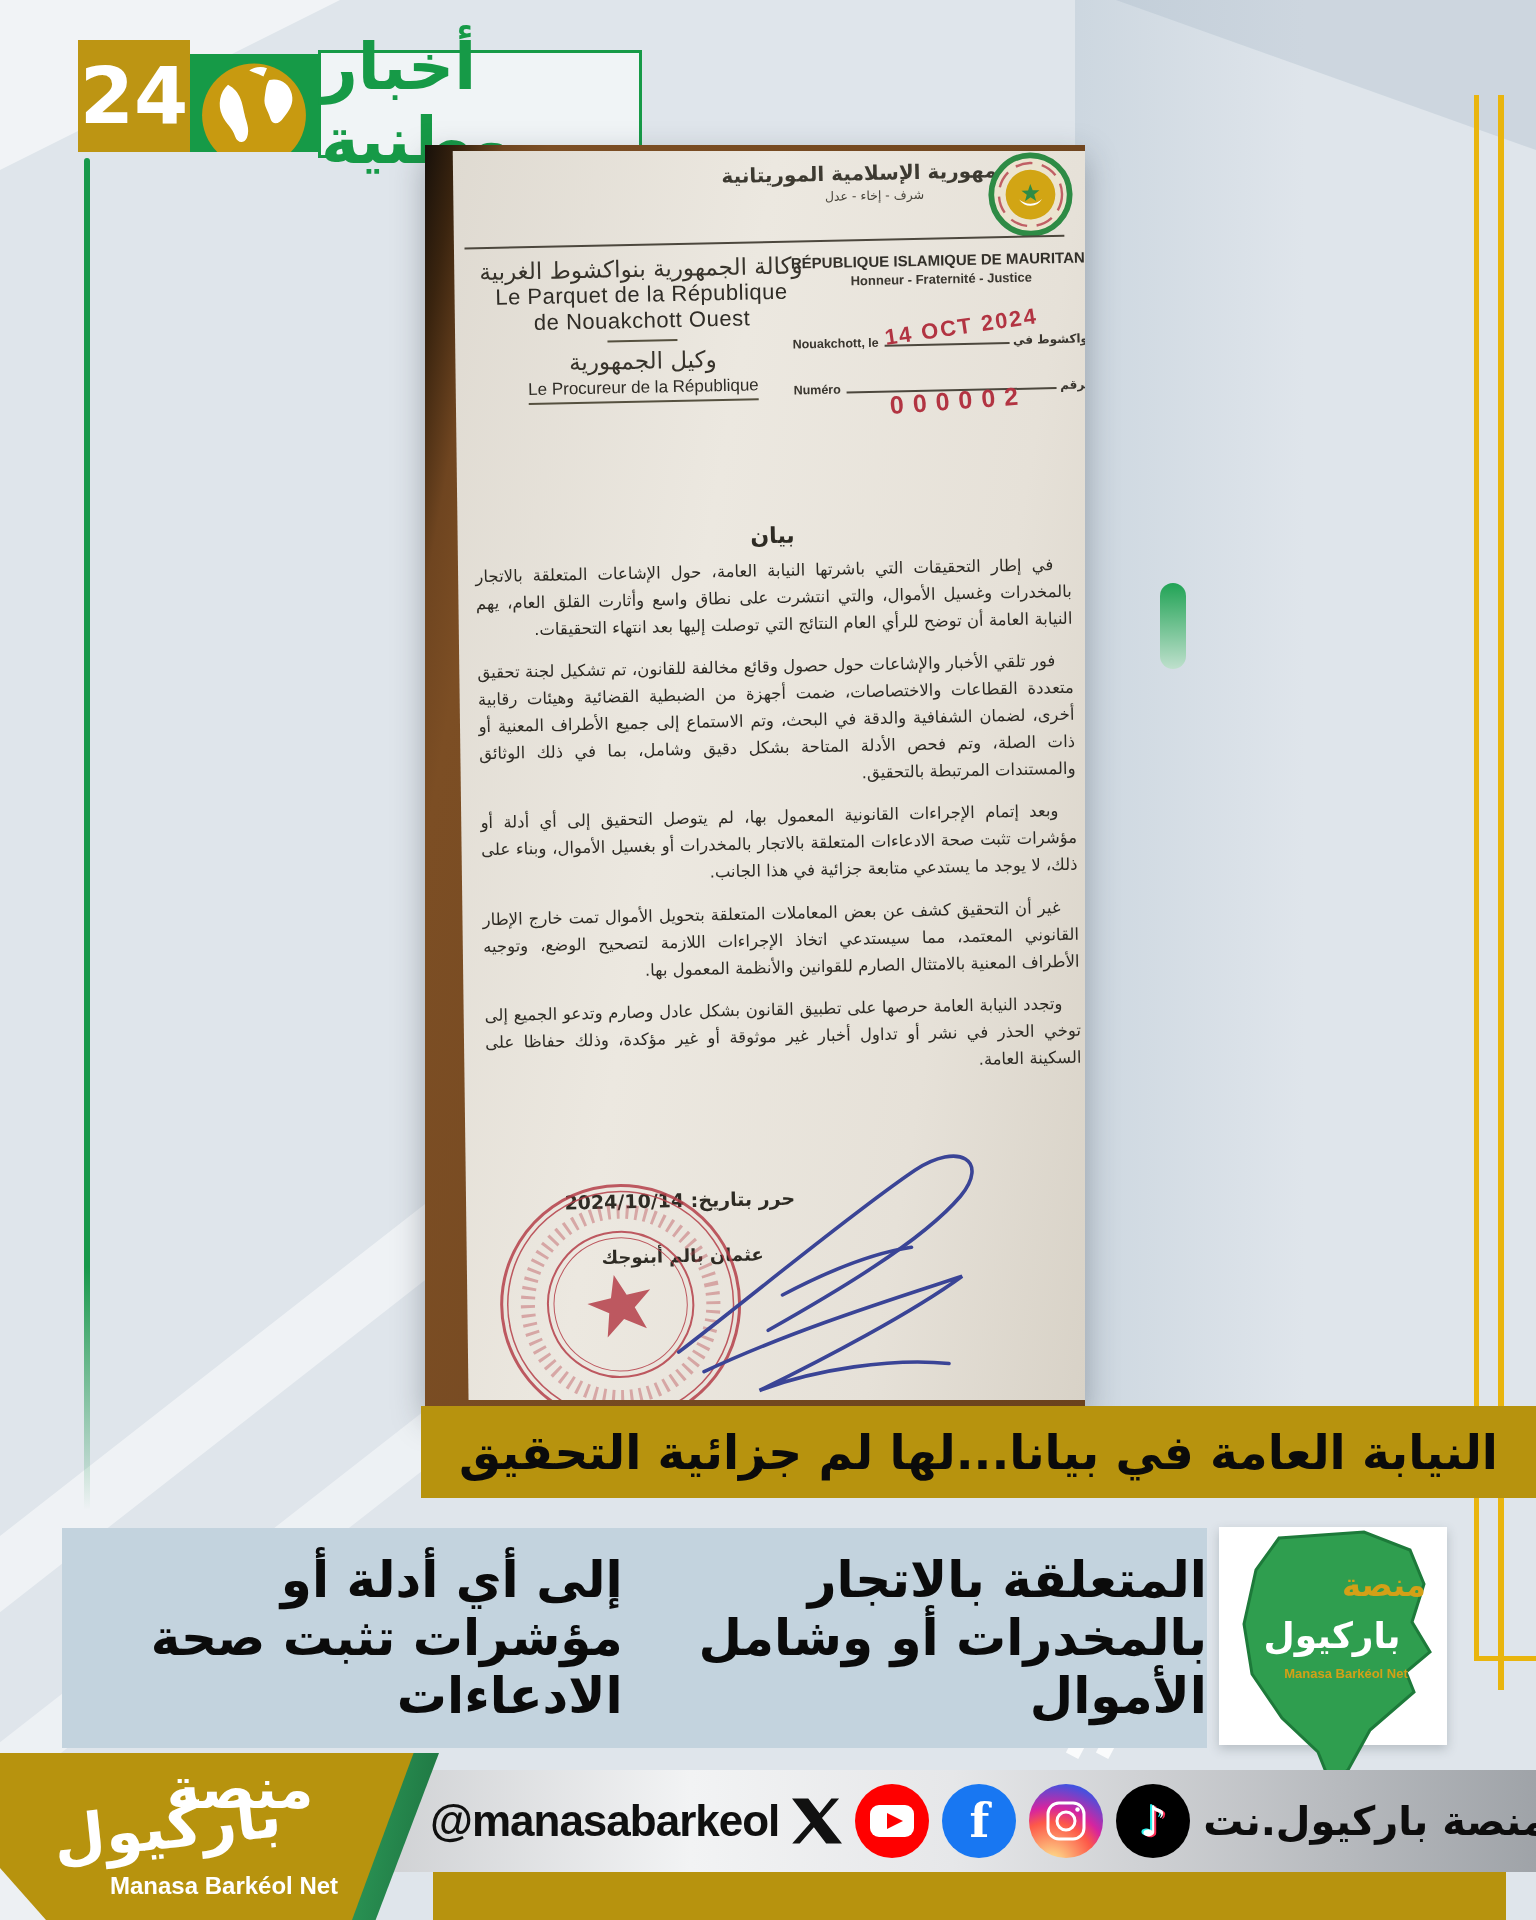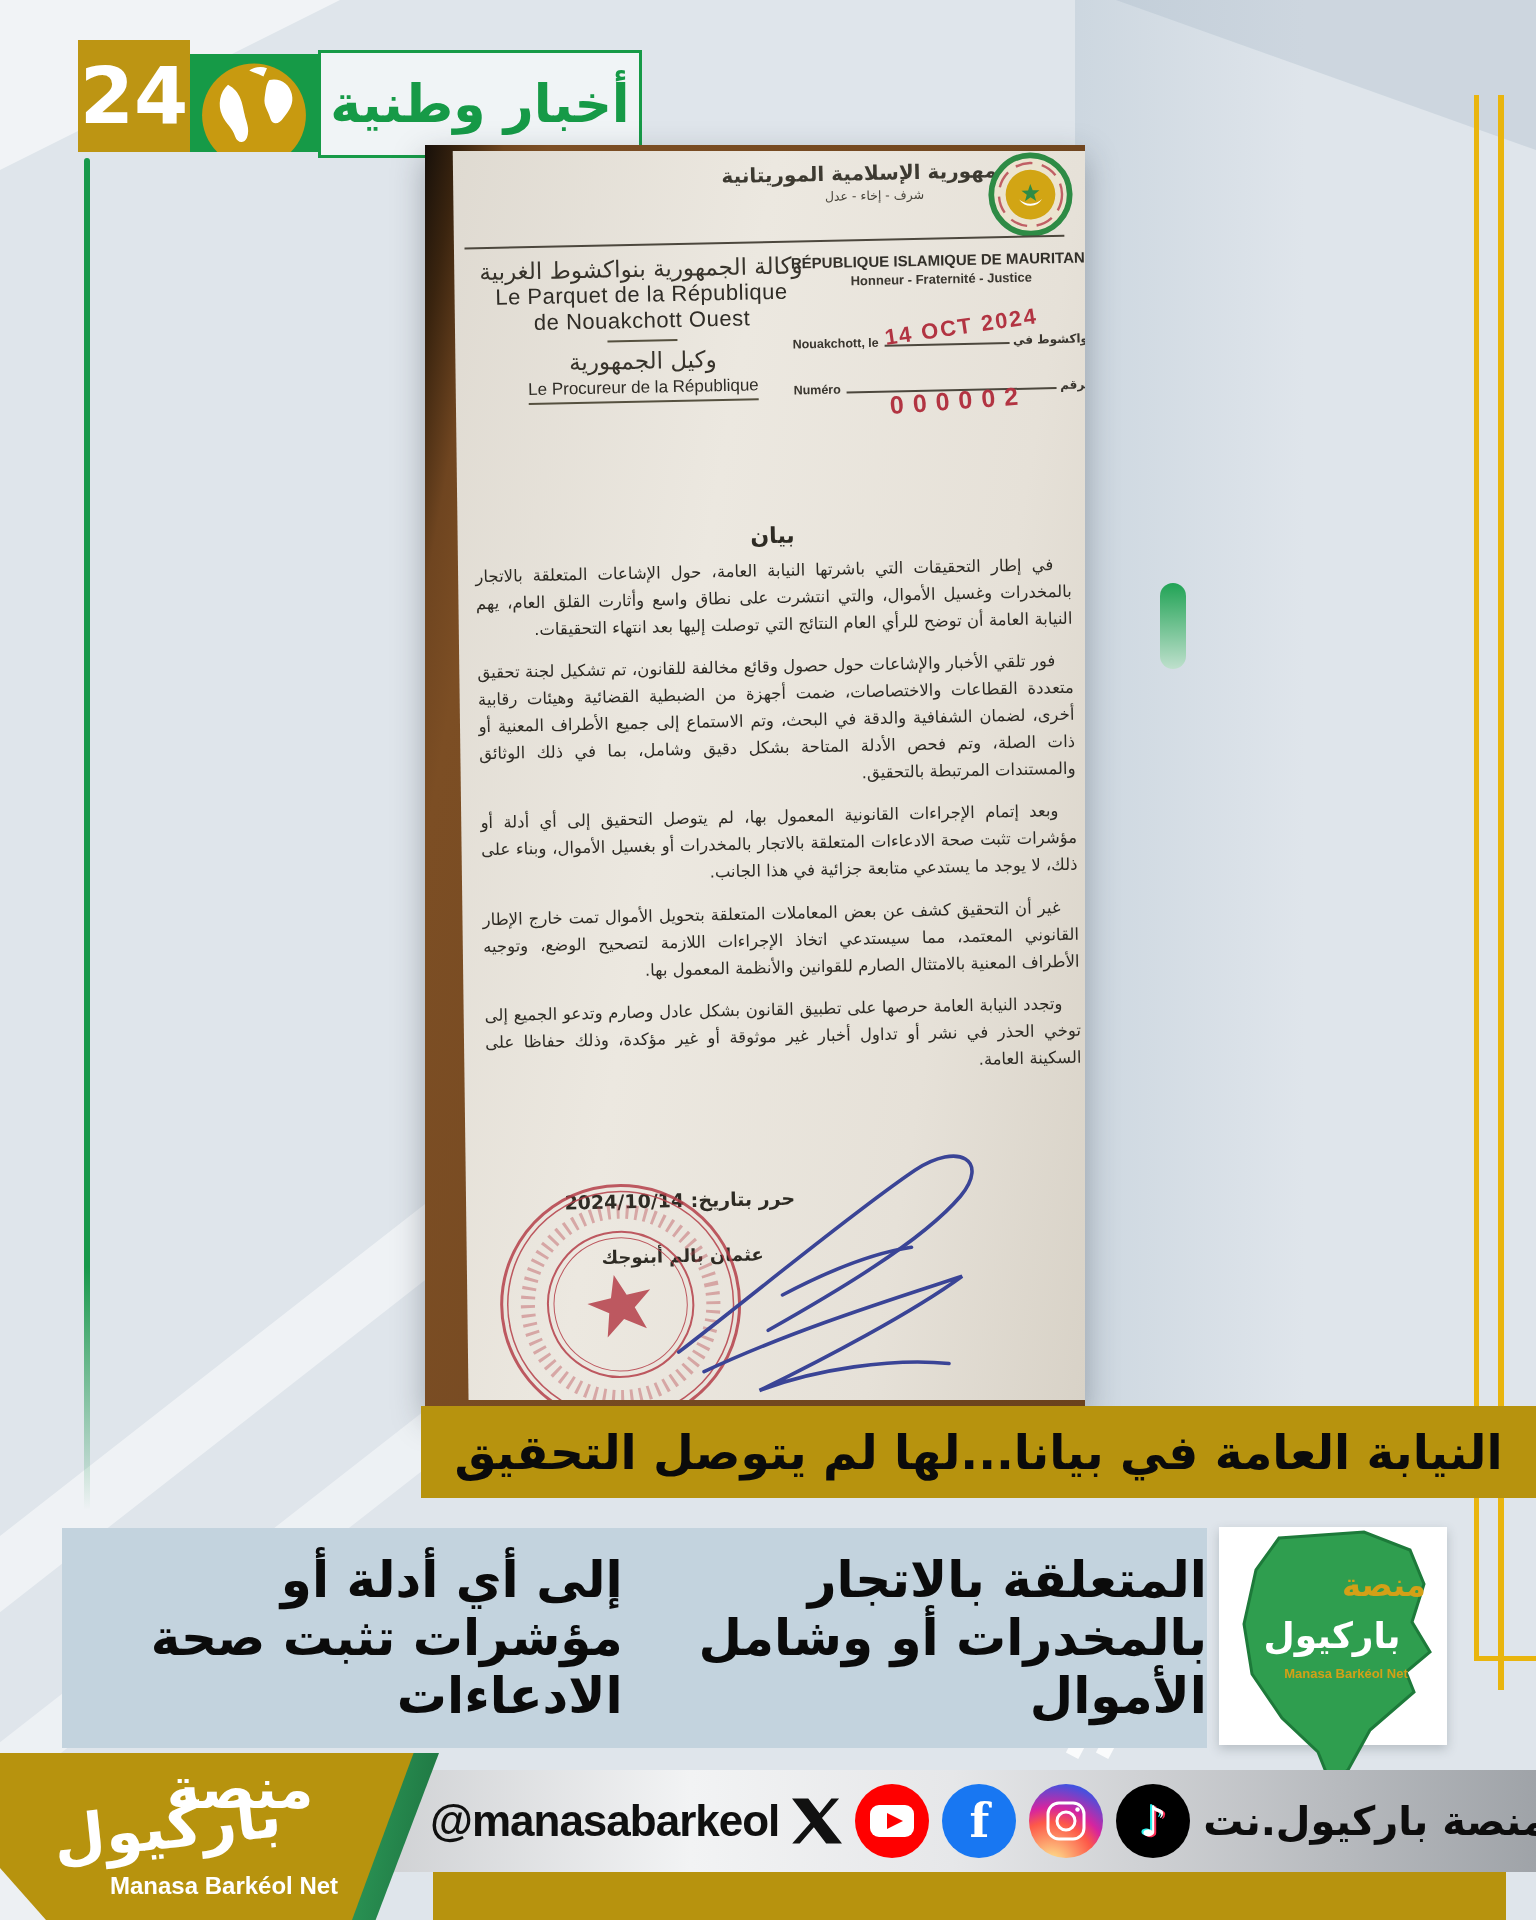--- a/index.html
+++ b/index.html
@@ -21,21 +21,21 @@
   .yline-outer{left:1498px;top:95px;width:6px;height:1595px;background:#e9b50e;}
   .yline-inner{left:1474px;top:95px;width:5px;height:1563px;background:#e9b50e;}
   .yline-h{left:1474px;top:1656px;width:62px;height:5px;background:#e9b50e;}
   .green-accent{left:1160px;top:583px;width:26px;height:86px;border-radius:13px;background:linear-gradient(#21a355,#bfe0cd);}
 
   
   .badge-24{left:78px;top:40px;width:112px;height:112px;background:#bd9513;display:flex;align-items:center;justify-content:center;}
   .badge-24 span{color:#fff;font-size:78px;font-weight:800;line-height:1;}
   .badge-globe{left:190px;top:54px;width:128px;height:98px;background:#169a47;overflow:hidden;display:flex;align-items:flex-start;justify-content:center;}
   .badge-label{left:318px;top:50px;width:324px;height:108px;background:#f0f4f6;border:3px solid #169a47;box-sizing:border-box;display:flex;align-items:center;justify-content:center;}
-  .badge-label span{color:#169a47;font-size:52px;font-weight:800;}
+  .badge-label span{color:#169a47;font-size:64px;font-weight:800;}
 
   
   .photo{left:425px;top:145px;width:660px;height:1263px;background:linear-gradient(100deg,#17100a 0%,#3a240f 4%,#6f4520 9%,#7c4e24 14%,#6b421d 100%);box-shadow:0 12px 30px rgba(40,50,60,.35);}
   .paper{position:absolute;left:0;top:6px;right:0;bottom:8px;background:linear-gradient(100deg,#ded9d0,#ece8e0 40%,#e6e1d8 75%,#d8d2c7);clip-path:polygon(4.2% 0,100% 0,100% 100%,6.6% 100%);overflow:hidden;}
   .paper-inner{position:absolute;left:44px;top:4px;right:4px;bottom:4px;transform:rotate(-1.2deg);transform-origin:50% 40%;color:#3a362e;}
   .doc-head-ar{position:absolute;left:260px;top:8px;width:310px;text-align:center;direction:rtl;}
   .doc-head-ar .t{font-size:20px;font-weight:700;color:#3d3a31;}
   .doc-head-ar .m{font-size:12.5px;margin-top:3px;color:#4a463c;}
   .emblem{position:absolute;left:528px;top:2px;width:86px;height:86px;}
   .doc-rule{position:absolute;left:4px;top:86px;width:600px;height:2px;background:#4c473d;}
@@ -202,21 +202,21 @@
             <path d="M 40 225 C 130 185 235 155 300 135 C 250 170 160 215 95 245 C 150 225 230 215 285 222"></path>
             <path d="M 120 150 C 160 130 210 110 250 105"></path>
           </g>
         </svg>
 
       </div>
     </div>
   </div>
 
   <div class="abs banner">
-    <span>النيابة العامة في بيانا...لها لم يتوصل التحقيق</span>
+    <span>النيابة العامة في بيانا...لها لم جزائية التحقيق</span>
   </div>
 
   <div class="abs headline-box">
     <div>إلى أي أدلة أو مؤشرات تثبت صحة الادعاءات</div>
     <div>المتعلقة بالاتجار بالمخدرات أو وشامل الأموال</div>
   </div>
 
   <div class="abs logo-card"></div>
   <svg class="abs logo-map" viewBox="0 0 230 258">
     <path d="M55 8 L140 2 L186 20 L200 54 L188 92 L206 122 L182 142 L190 162 L146 200 L124 240 L106 252 L94 222 L58 188 L28 144 L20 94 L32 40 Z" fill="#2f9e4f" stroke="#1d7a3a" stroke-width="3"></path>

